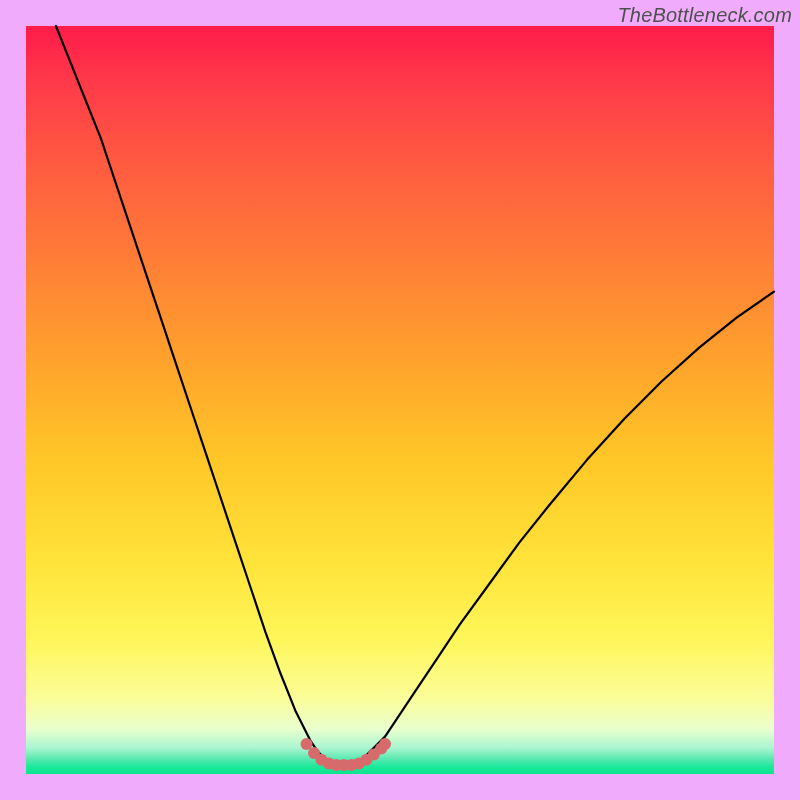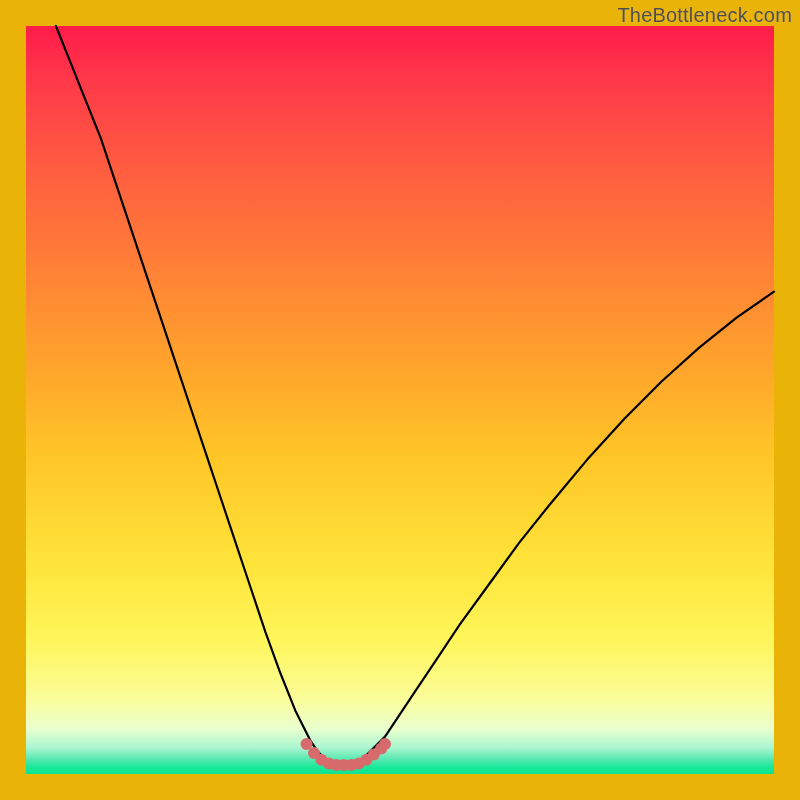--- a/index.html
+++ b/index.html
@@ -8,21 +8,22 @@
     width: 800px;
     height: 800px;
     overflow: hidden;
     background: #000;
     font-family: Arial, Helvetica, sans-serif;
   }
   .frame {
     position: absolute;
     top: 0; left: 0;
     width: 800px; height: 800px;
-    background: #eab308;
+    background: #f0abfc;
+    font-style: italic;
   }
   .plot {
     position: absolute;
     top: 26px;
     left: 26px;
     width: 748px;
     height: 748px;
     
     background: linear-gradient(
       to bottom,

